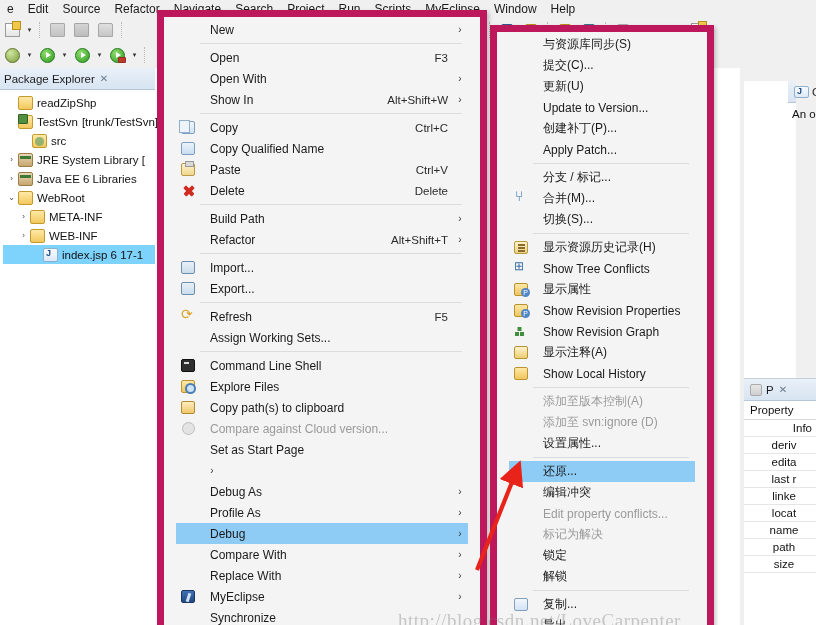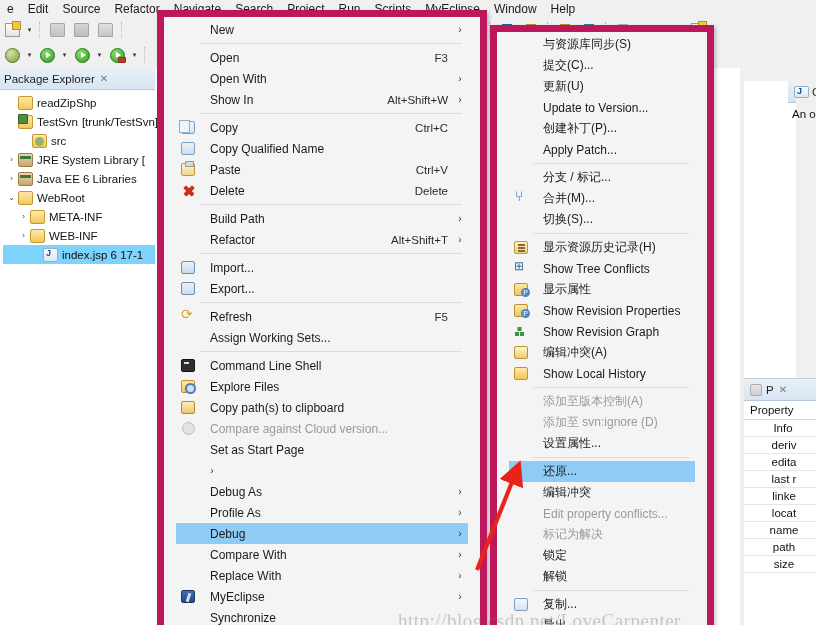--- a/index.html
+++ b/index.html
@@ -185,21 +185,21 @@
     border-bottom: 1px solid #d8d8d8;
     white-space: nowrap;
   }
   .props-row {
     padding: 2px 4px 2px 12px;
     border-bottom: 1px solid #e6e6e6;
     white-space: nowrap;
     overflow: hidden;
     text-align: center;
   }
-  .props-row.lvl1 { padding-left: 10px; text-align: center; }
+  .props-row.lvl1 { padding-left: 10px; text-align: right; }
 
   
   .ctxmenu {
     position: absolute;
     background: #f4f4f4;
     border: 7px solid #be185d;
     box-shadow: 2px 2px 4px rgba(0,0,0,.22);
     font-size: 12px;
     color: #1a1a1a;
     z-index: 40;
@@ -750,21 +750,21 @@
     <div class="mrow">
       <span class="micon">
           <span class="g g-graph"></span>
         </span>
       <span class="mtext">Show Revision Graph</span>
     </div>
     <div class="mrow">
       <span class="micon">
           <span class="g g-annot"></span>
         </span>
-      <span class="mtext">编辑冲突(A)</span>
+      <span class="mtext">显示注释(A)</span>
     </div>
     <div class="mrow">
       <span class="micon">
           <span class="g g-local"></span>
         </span>
       <span class="mtext">Show Local History</span>
     </div>
     <div class="msep"></div>
 
     <div class="mrow disabled">

